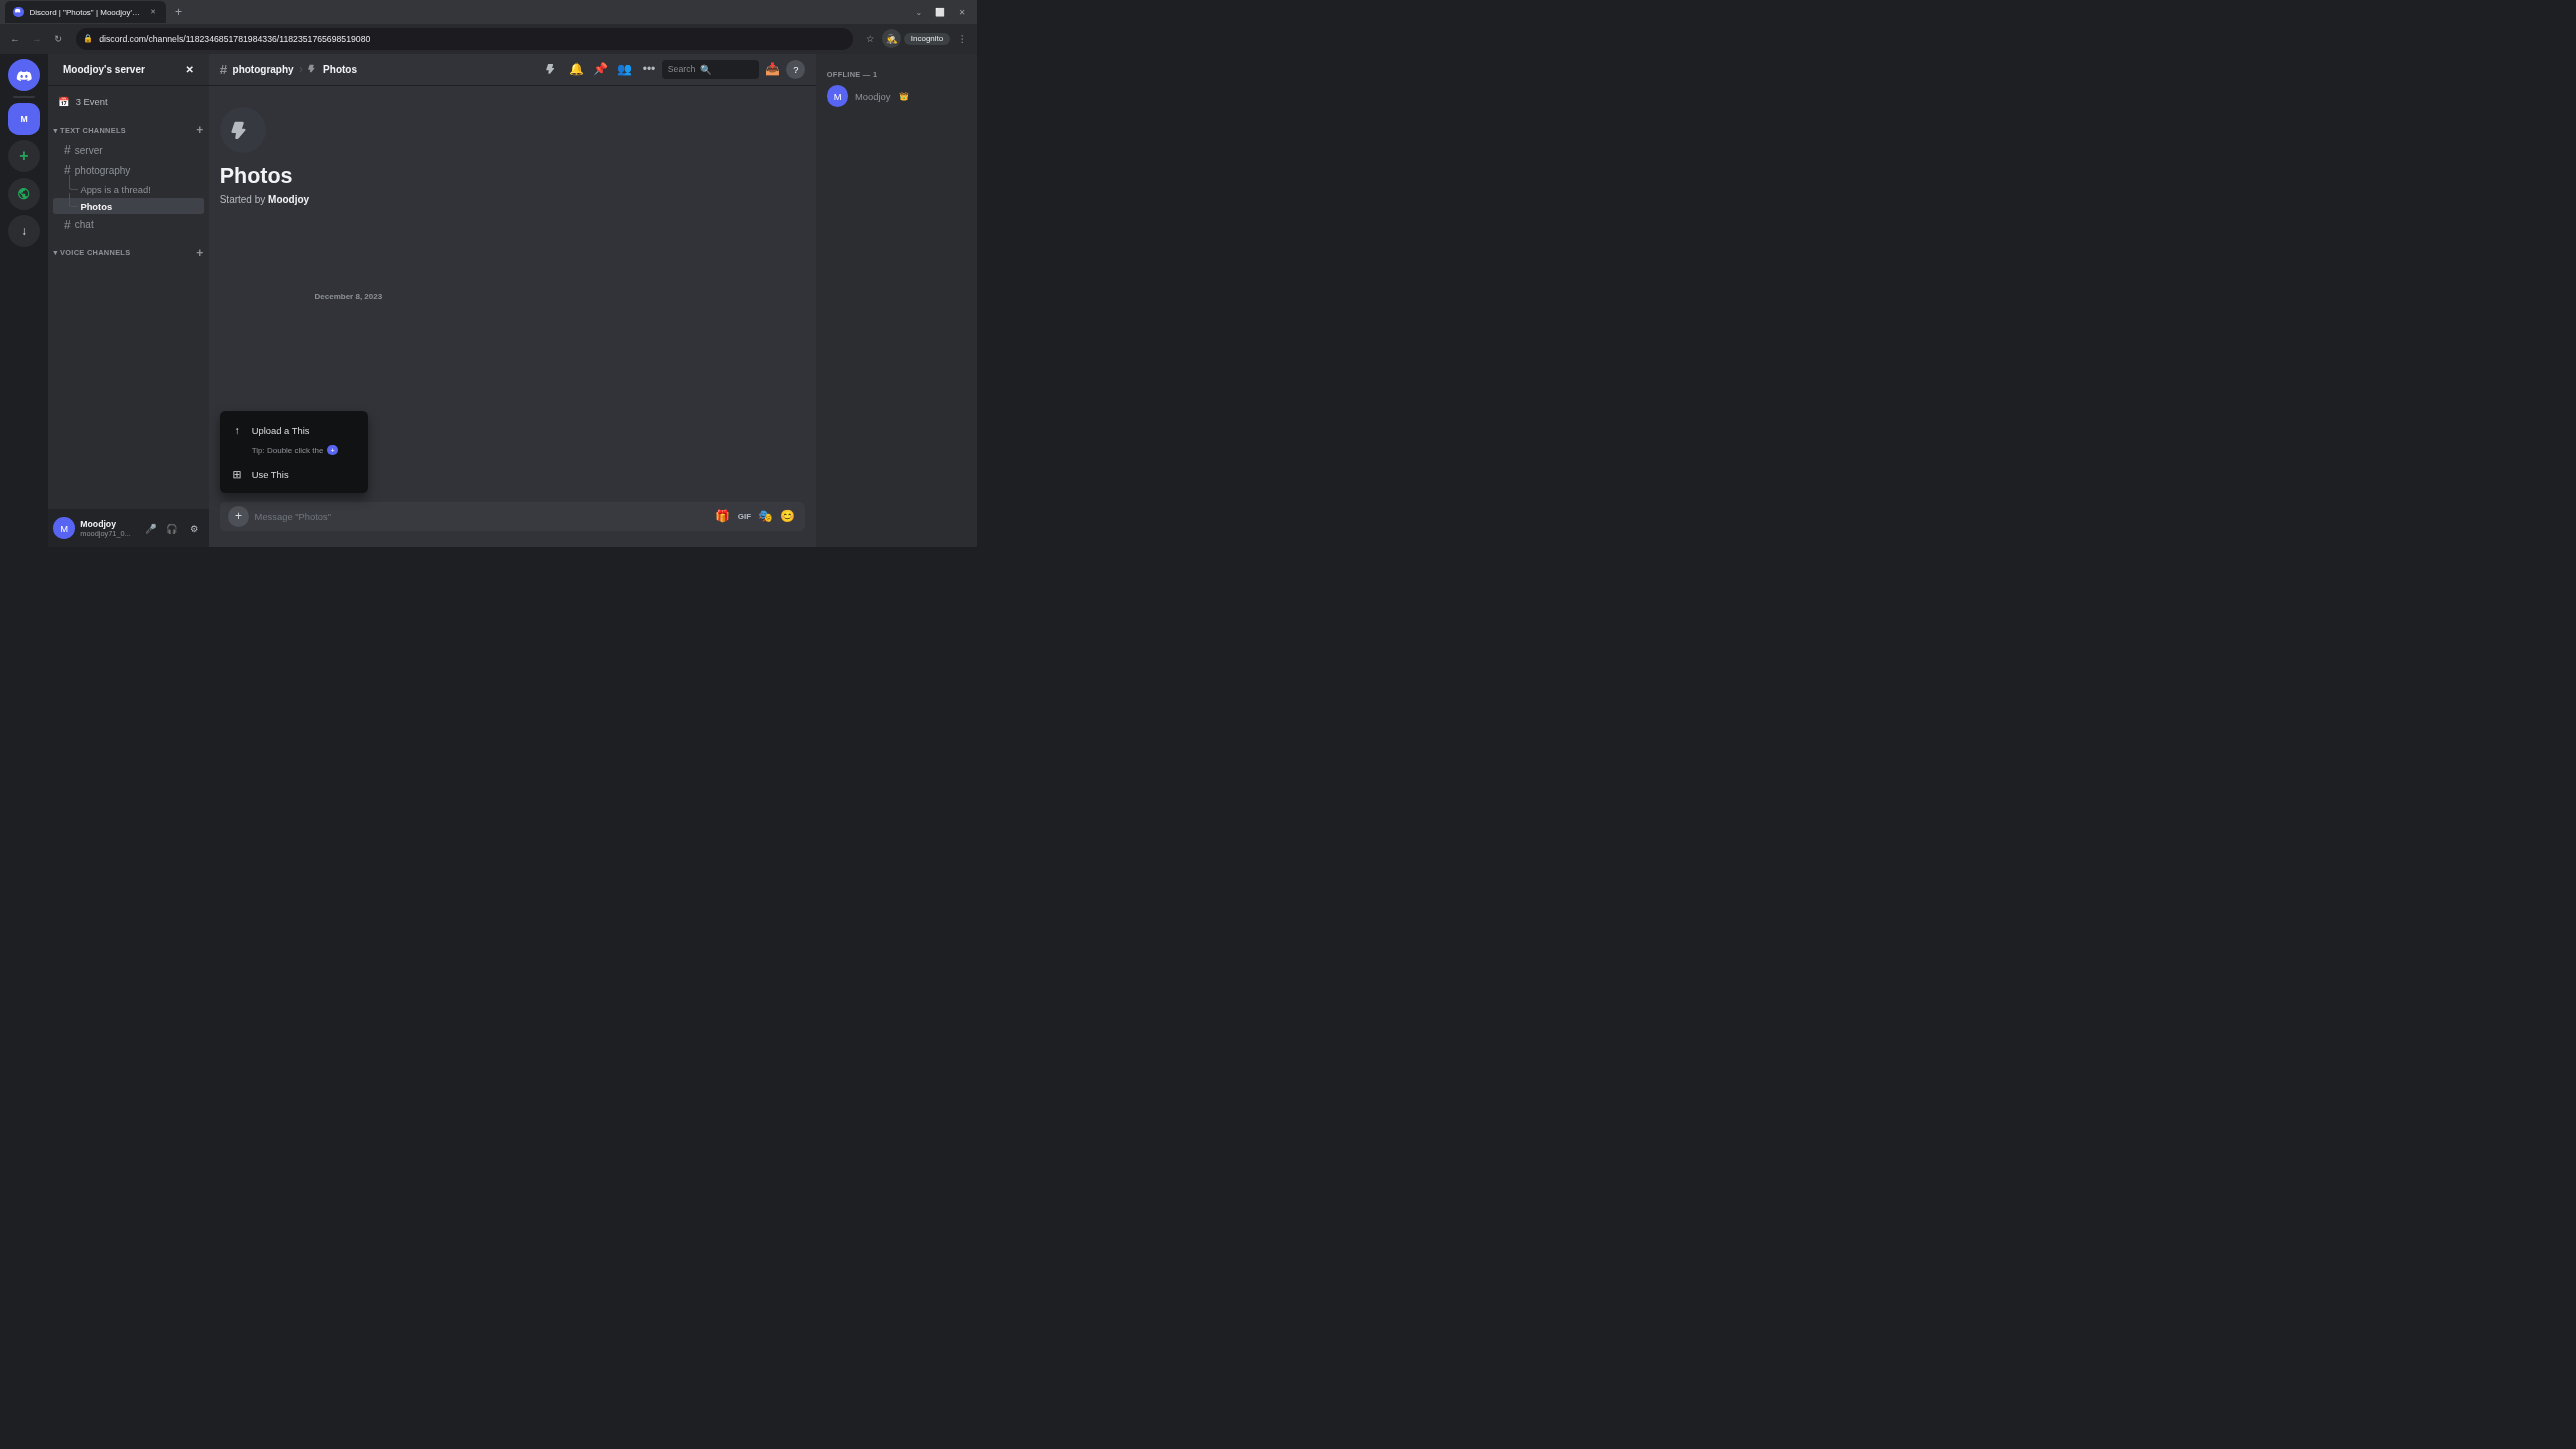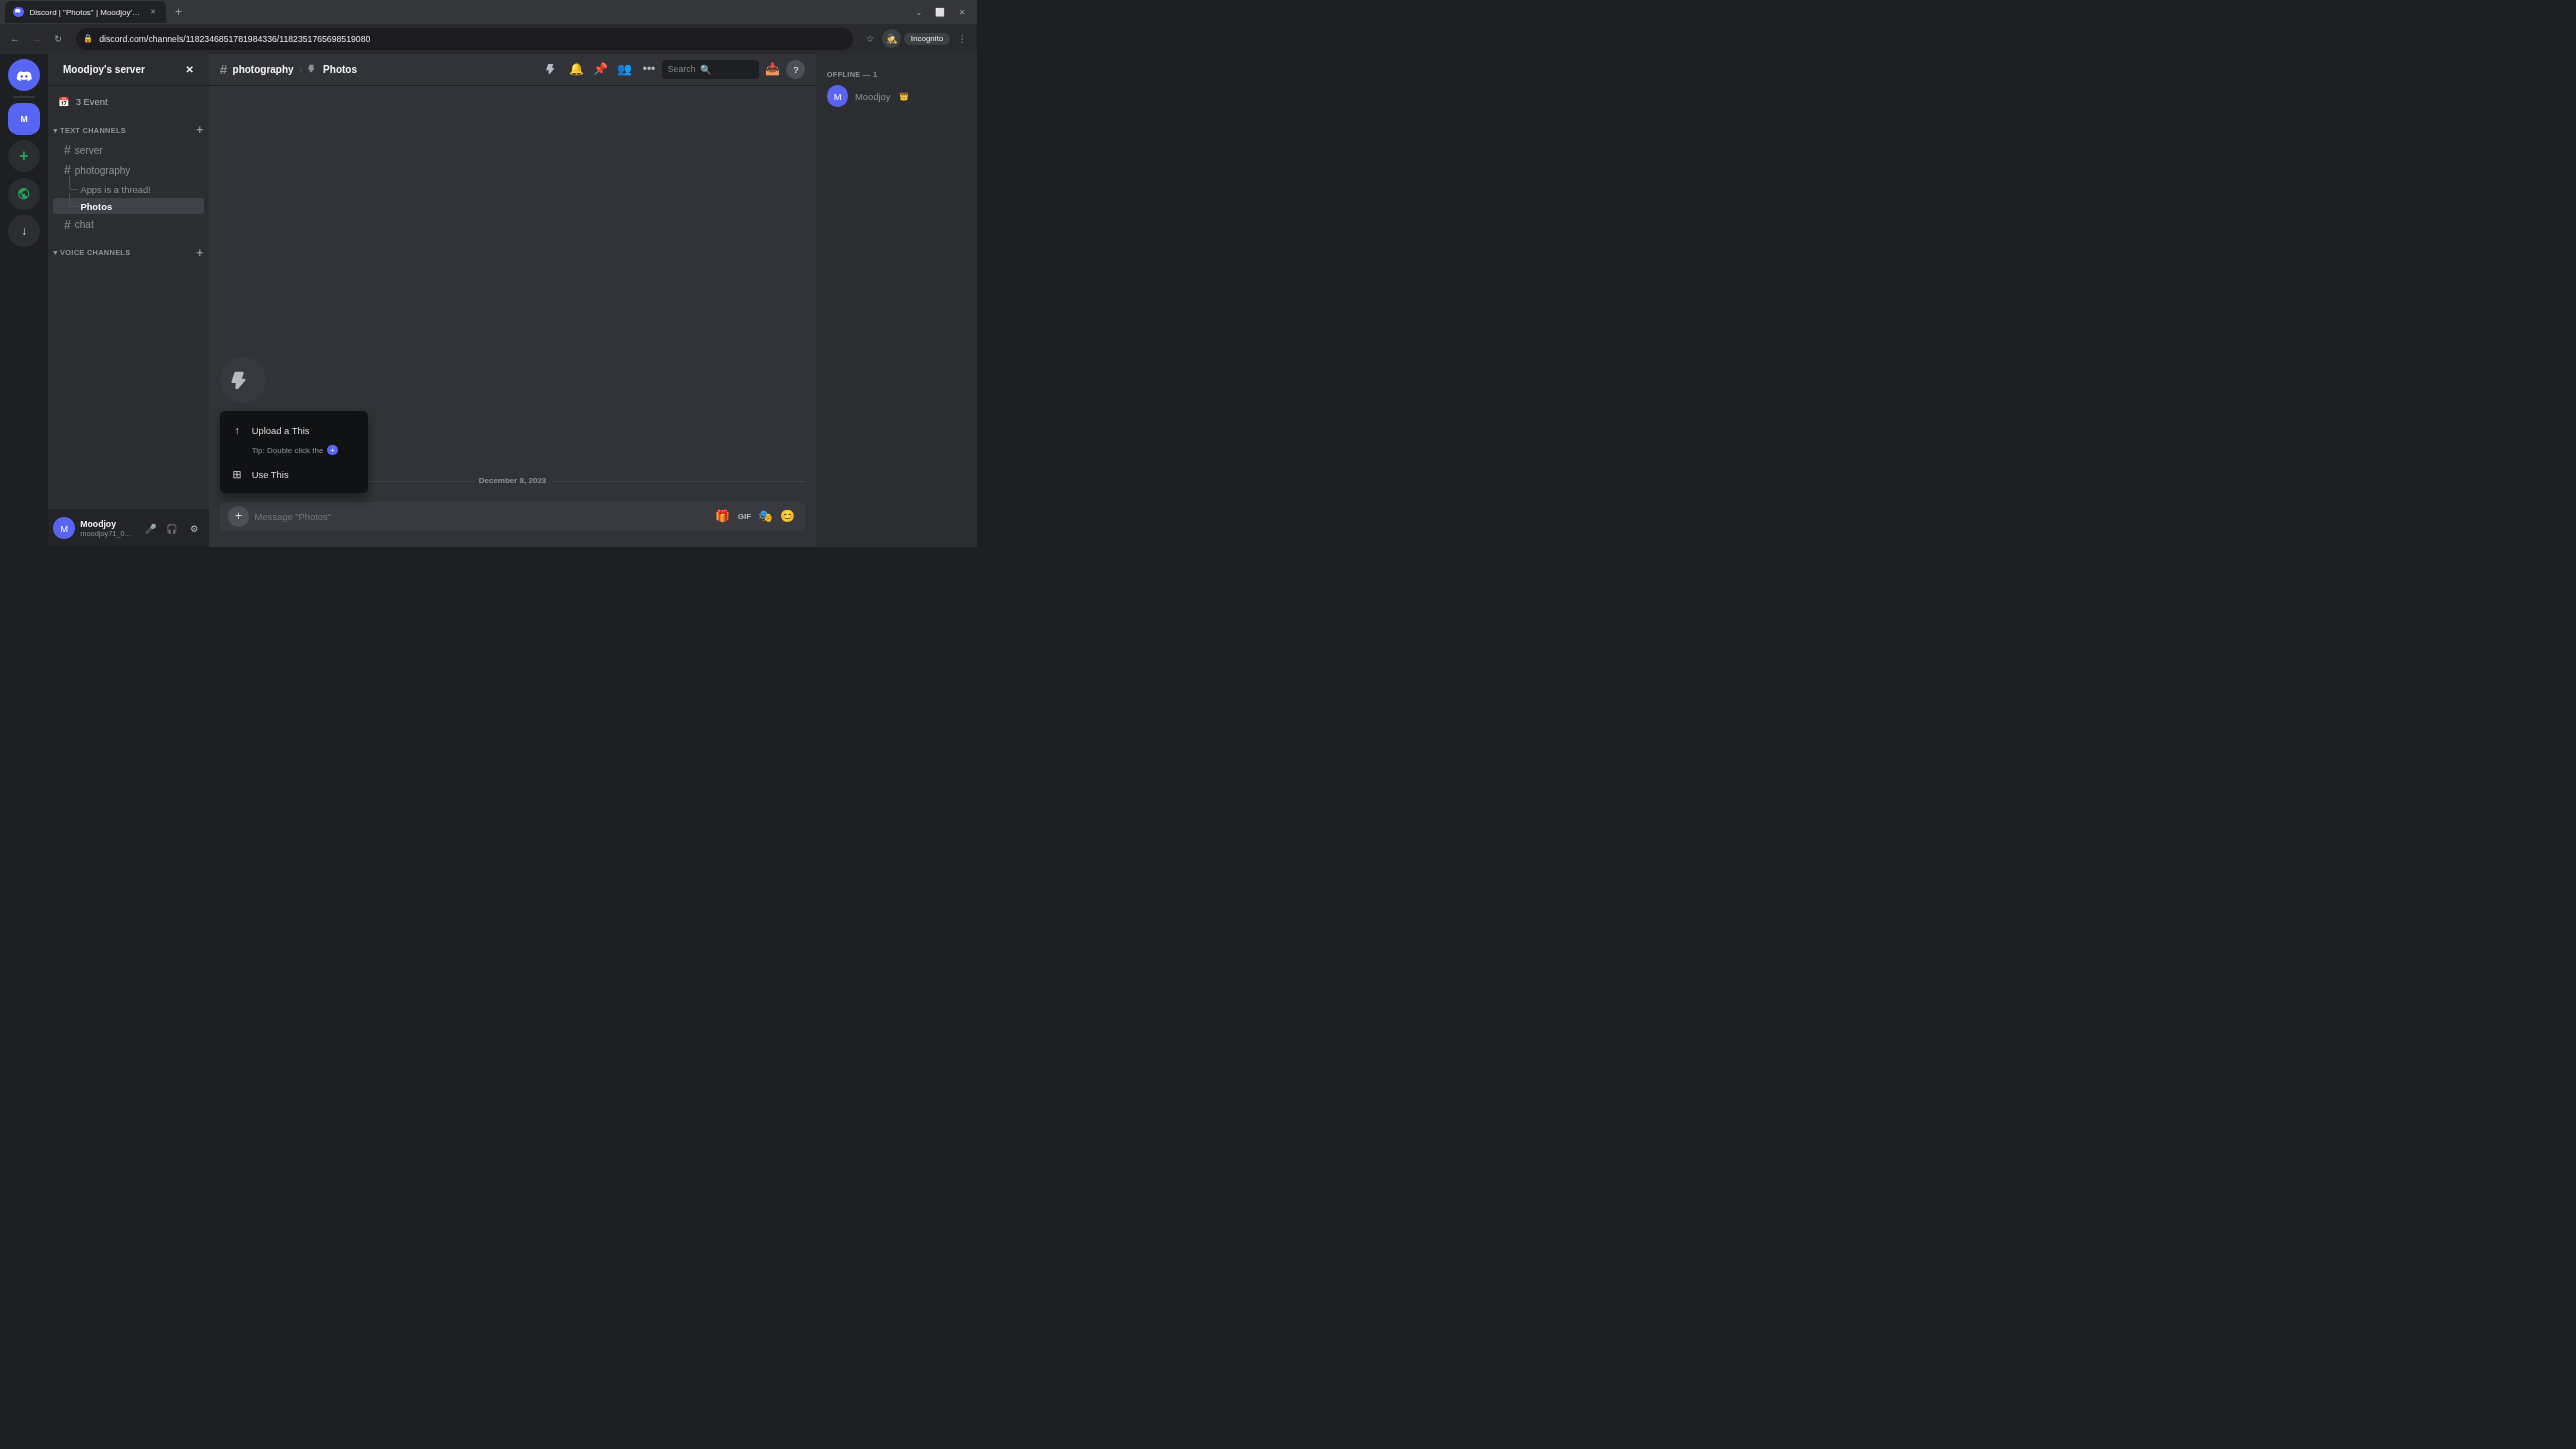--- a/index.html
+++ b/index.html
@@ -465,22 +465,22 @@
       color: #87898c;
       font-size: 9.4px;
     }
 
     
     .chat-area {
       flex: 1;
       overflow-y: auto;
       padding: 10.7px;
       display: flex;
-      flex-direction: column;
-      justify-content: flex-end;
+      flex-direction: row;
+      justify-content: flex-start;
     }
     .channel-welcome {
       display: flex;
       flex-direction: column;
       align-items: flex-start;
       padding: 10.7px 0;
     }
     .channel-icon-large {
       width: 46px;
       height: 46px;

